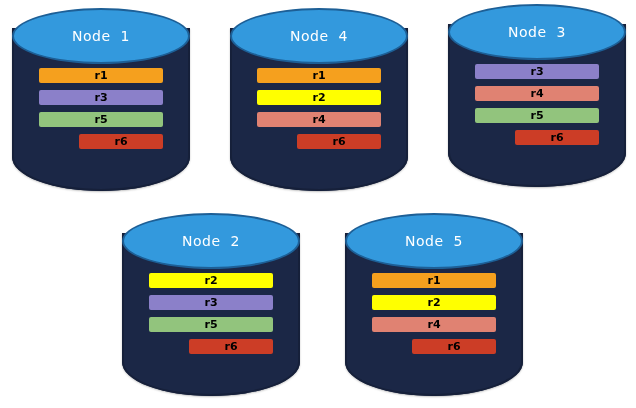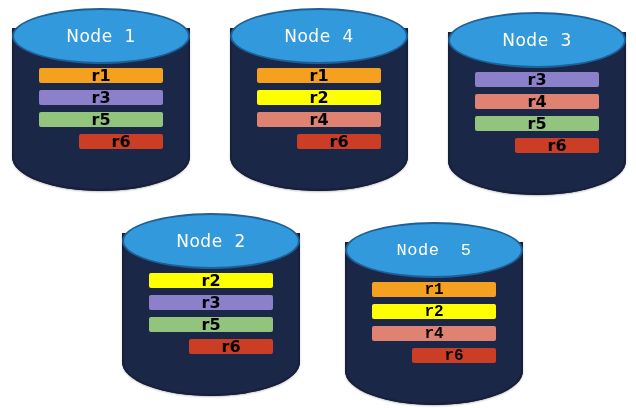--- a/index.html
+++ b/index.html
@@ -70,21 +70,21 @@
   .node-label {
     position: absolute;
     left: 0;
     top: 0;
     width: 178px;
     height: 56px;
     display: flex;
     align-items: center;
     justify-content: center;
     color: #ffffff;
-    font-size: 17px;
+    font-size: 14px;
     letter-spacing: 0.5px;
     z-index: 3;
     white-space: pre;
   }
 
   .bars {
     position: absolute;
     left: 27px;
     top: 60px;
     width: 124px;
@@ -93,21 +93,21 @@
 
   .bar {
     position: relative;
     height: 15px;
     margin-bottom: 7px;
     border-radius: 2px;
     display: flex;
     align-items: center;
     justify-content: center;
     color: #000000;
-    font-size: 16px;
+    font-size: 11px;
     font-weight: bold;
     line-height: 1;
   }
   .bar:last-child { margin-bottom: 0; margin-left: 40px; }
 </style>
 </head>
 <body>
 
 <div id="diagram">
     <div class="node" style="left: 12px; top: 8px;">
@@ -125,21 +125,21 @@
       <div class="cyl-body"></div>
       <div class="cyl-top"></div>
       <div class="node-label">Node  4</div>
       <div class="bars">
         <div class="bar" style="background: rgb(245, 160, 30);">r1</div>
         <div class="bar" style="background: rgb(255, 255, 0);">r2</div>
         <div class="bar" style="background: rgb(224, 130, 114);">r4</div>
         <div class="bar" style="background: rgb(204, 61, 38);">r6</div>
       </div>
     </div>
-    <div class="node" style="left: 448px; top: 12px; padding-left: 8px;">
+    <div class="node" style="left: 448px; top: 4px; padding-left: 8px;">
       <div class="cyl-body"></div>
       <div class="cyl-top"></div>
       <div class="node-label">Node  3</div>
       <div class="bars">
         <div class="bar" style="background: rgb(139, 128, 201);">r3</div>
         <div class="bar" style="background: rgb(224, 130, 114);">r4</div>
         <div class="bar" style="background: rgb(146, 196, 125);">r5</div>
         <div class="bar" style="background: rgb(204, 61, 38);">r6</div>
       </div>
     </div>
@@ -147,21 +147,21 @@
       <div class="cyl-body"></div>
       <div class="cyl-top"></div>
       <div class="node-label">Node  2</div>
       <div class="bars">
         <div class="bar" style="background: rgb(255, 255, 0);">r2</div>
         <div class="bar" style="background: rgb(139, 128, 201);">r3</div>
         <div class="bar" style="background: rgb(146, 196, 125);">r5</div>
         <div class="bar" style="background: rgb(204, 61, 38);">r6</div>
       </div>
     </div>
-    <div class="node" style="left: 345px; top: 222px; font-family: Liberation Mono, monospace;">
+    <div class="node" style="left: 345px; top: 213px;">
       <div class="cyl-body"></div>
       <div class="cyl-top"></div>
       <div class="node-label">Node  5</div>
       <div class="bars">
         <div class="bar" style="background: rgb(245, 160, 30);">r1</div>
         <div class="bar" style="background: rgb(255, 255, 0);">r2</div>
         <div class="bar" style="background: rgb(224, 130, 114);">r4</div>
         <div class="bar" style="background: rgb(204, 61, 38);">r6</div>
       </div>
     </div>

